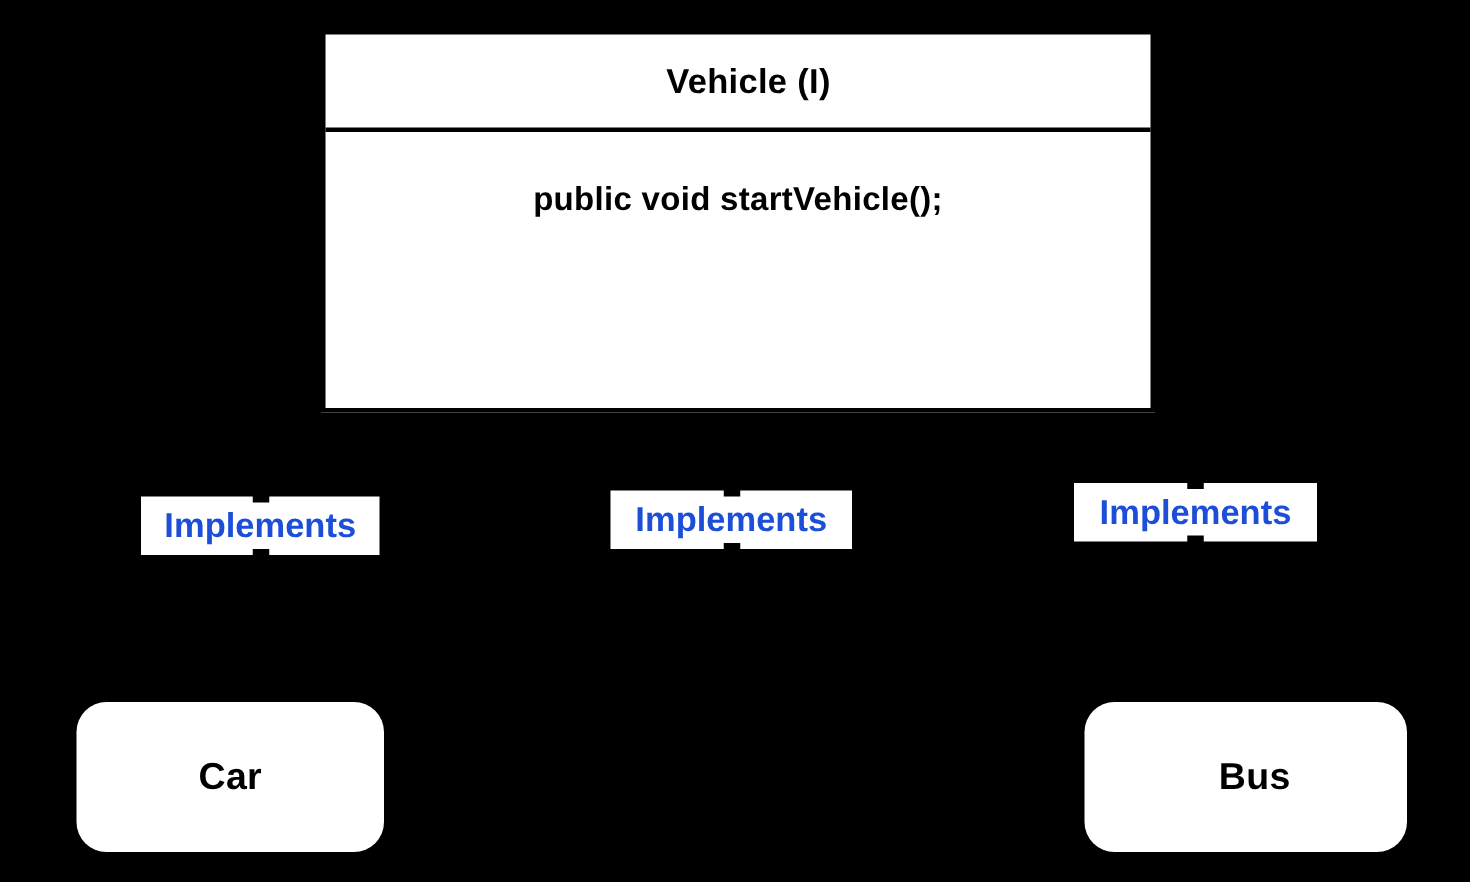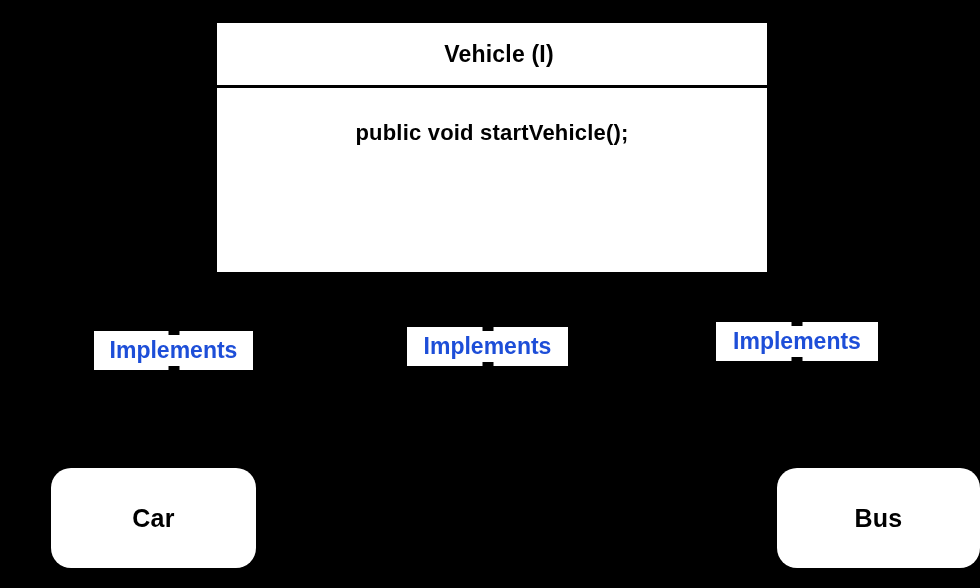--- a/index.html
+++ b/index.html
@@ -118,21 +118,21 @@
     justify-content: center;
   }
   .class-label {
     font-size: 25px;
     font-weight: bold;
     color: #000000;
     letter-spacing: 0.2px;
   }
   .box-car   { left: 20px;  width: 205px; margin-left: 31px; }
   .box-truck { left: 389px; width: 203px; }
-  .box-bus   { left: 777px; width: 203px; }
+  .box-bus   { left: 723px; width: 203px; padding-left: 12px; }
 </style>
 </head>
 <body>
 
 <div id="canvas">
 
   <div class="connector conn-v" style="left:490px; top:275px; height:28px;"></div>
 
   <div class="connector conn-h" style="left:172px; top:303px; width:625px;"></div>
 

